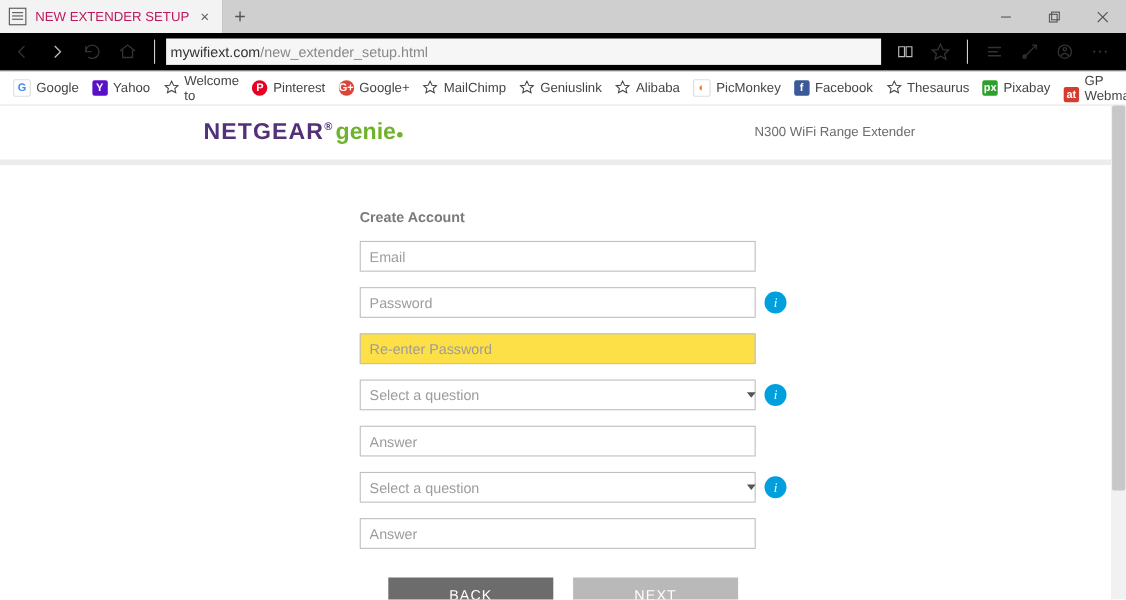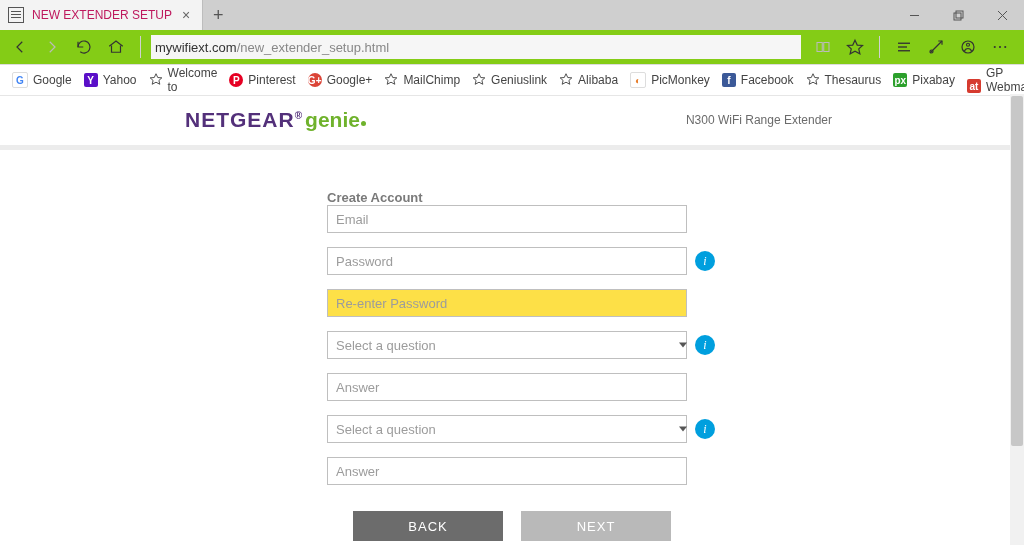--- a/index.html
+++ b/index.html
@@ -7,21 +7,21 @@
   .titlebar{height:30px;background:#cfcfcf;display:flex;align-items:stretch}
   .tab{display:flex;align-items:center;gap:8px;background:#f3f3f3;border-right:1px solid #bdbdbd;padding:0 10px 0 8px;min-width:170px;max-width:190px}
   .tab .page-ico{width:14px;height:14px;border:1px solid #555;position:relative;flex:0 0 auto}
   .tab .page-ico::before{content:"";position:absolute;left:2px;right:2px;top:3px;height:1px;background:#555;box-shadow:0 3px 0 #555,0 6px 0 #555}
   .tab-title{flex:1;font-size:12px;color:#be185d;white-space:nowrap;overflow:hidden;text-overflow:ellipsis}
   .tab-close{font-size:14px;color:#666;cursor:pointer;padding:0 2px}
   .newtab{width:30px;display:flex;align-items:center;justify-content:center;color:#555;font-size:18px;cursor:pointer}
   .win-btns{margin-left:auto;display:flex}
   .win-btn{width:44px;display:flex;align-items:center;justify-content:center;color:#555}
   .win-btn svg{width:11px;height:11px}
-  .toolbar{height:34px;background:#84cc16;border-bottom:1px solid #dcdcdc;display:flex;align-items:center;padding:0 6px;gap:4px}
+  .toolbar{height:34px;background:#000000;border-bottom:1px solid #dcdcdc;display:flex;align-items:center;padding:0 6px;gap:4px}
   .tbtn{width:28px;height:28px;display:flex;align-items:center;justify-content:center;color:#333;border-radius:2px}
   .tbtn.dis{color:#bbb}
   .tbtn svg{width:18px;height:18px}
   .addr-sep{width:1px;height:22px;background:#d0d0d0;margin:0 6px}
   .addressbar{flex:1;height:24px;display:flex;align-items:center;font-size:13px;color:#888;padding:0 4px;background:#f6f6f6}
   .addressbar .host{color:#333}
   .right-tools{display:flex;align-items:center;gap:4px;padding:0 4px}
   .bookmarks{height:30px;background:#fff;border-bottom:1px solid #e6e6e6;display:flex;align-items:center;gap:12px;padding:0 12px;font-size:12px;color:#444}
   .bm{display:flex;align-items:center;gap:5px;cursor:pointer}
   .bm .fav{width:14px;height:14px;flex:0 0 auto;border-radius:2px;display:flex;align-items:center;justify-content:center;font-size:10px;font-weight:bold;color:#fff}
@@ -32,21 +32,21 @@
   .scroll-thumb{position:absolute;right:1px;top:2px;width:12px;height:350px;background:#c7c7c7;border-radius:2px}
   .page{padding:0;}
   .header{height:45px;display:flex;align-items:center;justify-content:flex-start;padding:0 0;border-bottom:5px solid #ececec;margin:6px 0 0 0}
   .header-inner{width:100%;max-width:1010px;display:flex;align-items:center;justify-content:space-between;padding:0 8px 6px 185px;box-sizing:border-box}
   .logo{display:flex;align-items:baseline;font-weight:bold}
   .logo .net{color:#53307a;font-size:21px;letter-spacing:1px;font-family:Arial,sans-serif}
   .logo .genie{color:#6fb22c;font-size:21px;margin-left:2px;font-family:Arial,sans-serif}
   .logo .dot{width:5px;height:5px;background:#6fb22c;border-radius:50%;display:inline-block;margin-left:1px;position:relative;top:-1px}
   .model{font-size:12px;font-weight:normal;color:#6b6b6b;margin-right:170px}
   .form-wrap{width:370px;margin:40px auto 0 auto}
-  .form-title{font-size:13px;font-weight:bold;color:#7a7a7a;margin-bottom:0}
+  .form-title{font-size:13px;font-weight:bold;color:#7a7a7a;margin-bottom:14px}
   .field{position:relative;margin-bottom:14px}
   .inp, .sel{width:360px;height:28px;border:1px solid #bfbfbf;padding:0 8px;font-size:13px;color:#333;background:#fff;box-sizing:border-box}
   .inp::placeholder{color:#9c9c9c}
   .inp.disabled{background:#fde047}
   .sel{appearance:none;-webkit-appearance:none;padding-right:24px;color:#9c9c9c}
   .sel-caret{position:absolute;right:10px;top:50%;transform:translateY(-50%);pointer-events:none;border-left:4px solid transparent;border-right:4px solid transparent;border-top:5px solid #555}
   .info{position:absolute;left:368px;top:4px;width:20px;height:20px;border-radius:50%;background:#009fde;color:#fff;display:flex;align-items:center;justify-content:center;font-size:12px;font-family:Georgia,serif;font-style:italic;cursor:pointer}
   .btnrow{display:flex;gap:18px;justify-content:center;margin-top:26px}
   .btn{width:150px;height:30px;border:none;color:#fff;font-size:13px;letter-spacing:1px;cursor:pointer}
   .btn.back{background:#6c6c6c}

